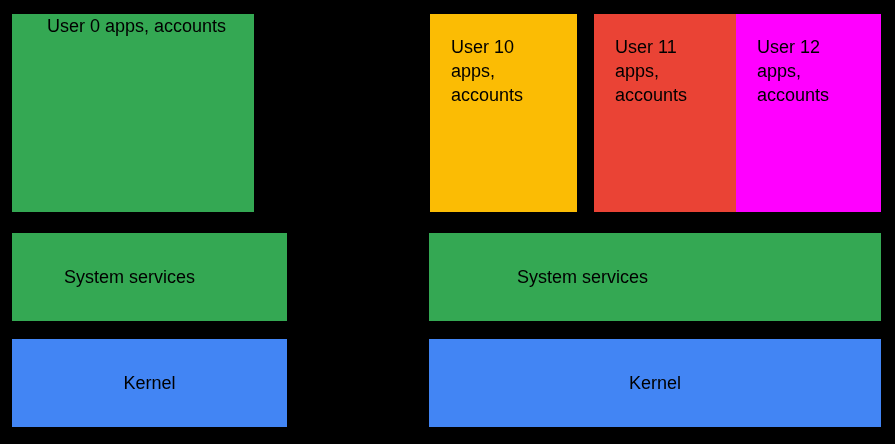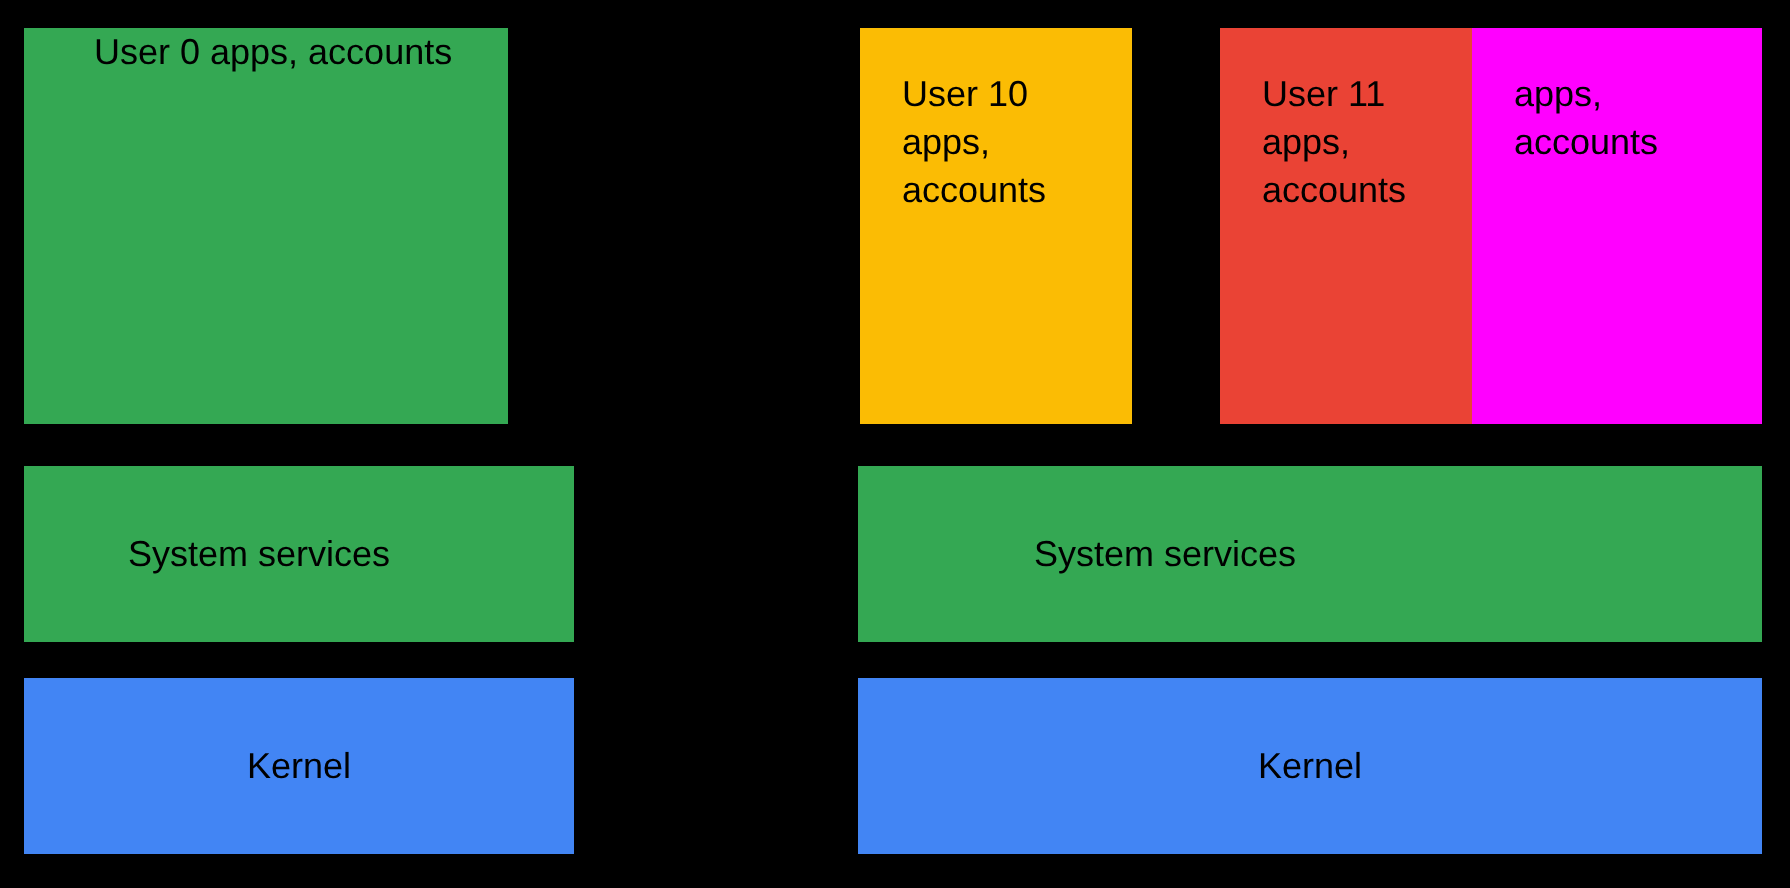--- a/index.html
+++ b/index.html
@@ -34,22 +34,22 @@
   }
   .kernel-left {
     left: 12px; top: 339px; width: 275px; height: 88px;
     display: flex; align-items: center; justify-content: center;
   }
   
   .user-box {
     top: 14px; height: 198px;
     padding: 21px 8px 0 21px;
   }
-  .user10 { left: 430px; width: 136px; }
-  .user11 { left: 610px; width: 143px; }
+  .user10 { left: 430px; width: 147px; }
+  .user11 { left: 594px; width: 143px; }
   .user12 { left: 736px; width: 145px; }
   .sys-right {
     left: 429px; top: 233px; width: 452px; height: 88px;
     display: flex; flex-direction: column; justify-content: center;
     padding-left: 88px;
   }
   .kernel-right {
     left: 429px; top: 339px; width: 452px; height: 88px;
     display: flex; align-items: center; justify-content: center;
   }
@@ -78,20 +78,21 @@
     <span class="line">accounts</span>
   </div>
 
   <div class="box user-box user11" style="background: rgb(234, 67, 53);">
     <span class="line">User 11</span>
     <span class="line">apps,</span>
     <span class="line">accounts</span>
   </div>
 
   <div class="box user-box user12" style="background: rgb(255, 0, 255);">
+    <span class="line">User 12</span>
     <span class="line">apps,</span>
     <span class="line">accounts</span>
   </div>
 
   <div class="box sys-right" style="background: rgb(52, 168, 83);">
     <span class="line">System services</span>
   </div>
 
   <div class="box kernel-right" style="background: rgb(66, 133, 244);">
     <span class="line">Kernel</span>

